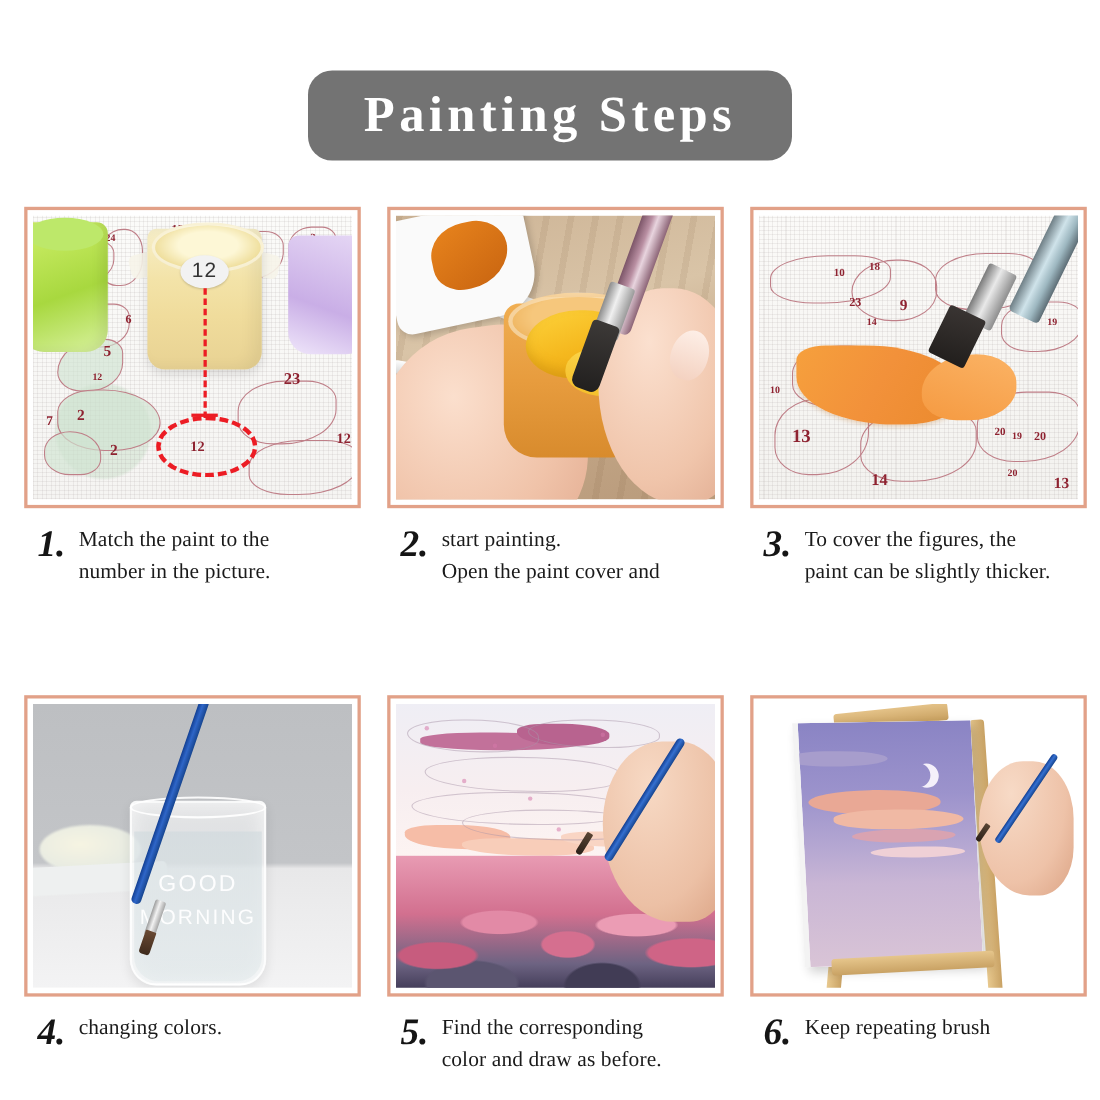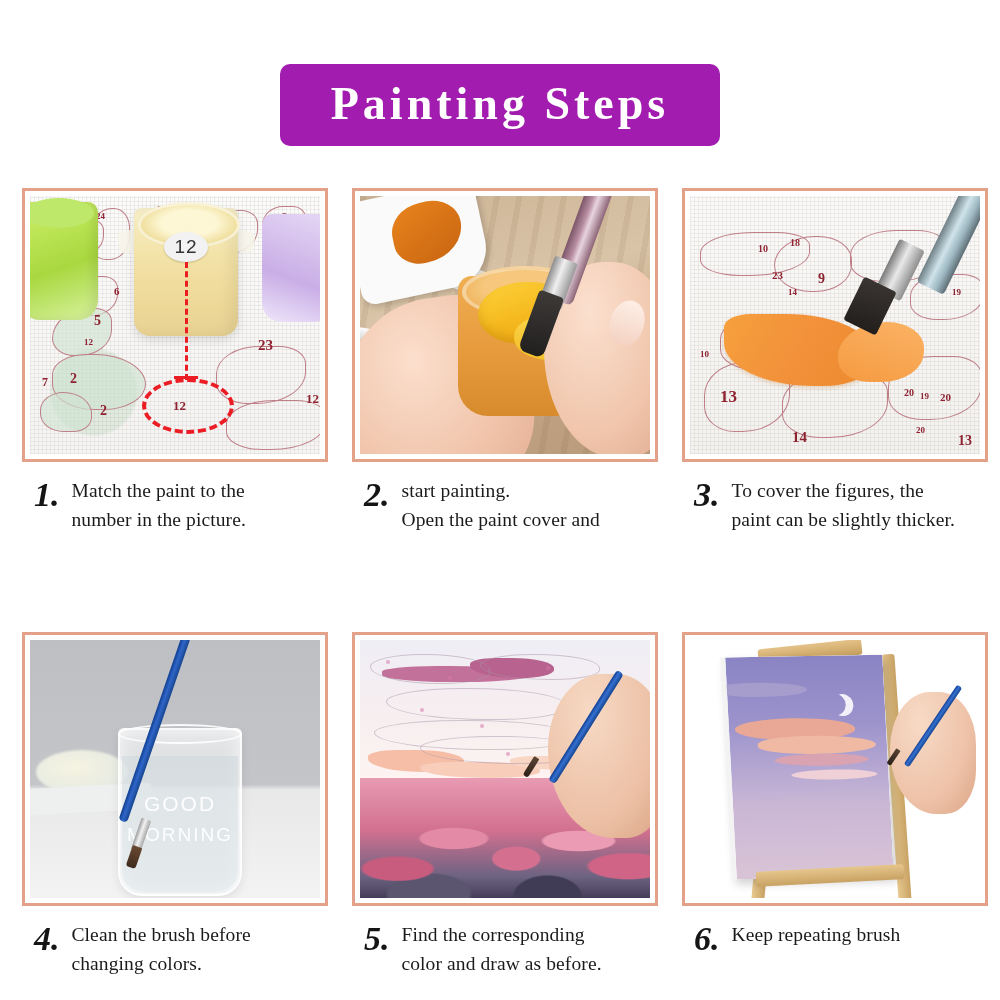--- a/index.html
+++ b/index.html
@@ -10,22 +10,22 @@
     overflow: hidden;
   }
   .page { position: relative; width: 1000px; height: 1000px; }
 
   
   .header-wrap {
     position: absolute; left: 0; top: 64px; width: 1000px;
     display: flex; justify-content: center;
   }
   .title-pill {
-    background: #a21caf;
-    border-radius: 10px;
+    background: #737373;
+    border-radius: 22px;
     padding: 16px 48px 18px 48px;
     min-width: 440px;
     text-align: center;
   }
   .title-pill .title-text {
     color: #ffffff;
     font-family: "Liberation Serif", serif;
     font-size: 46px;
     font-weight: bold;
     letter-spacing: 4px;
@@ -614,21 +614,20 @@
             <div class="p4-word w2">MORNING</div>
           </div>
           <div class="p4-brush-handle"></div>
           <div class="p4-ferrule"></div>
           <div class="p4-tip"></div>
         </div>
       </div>
       <div class="caption">
         <div class="step-num">4.</div>
         <div class="caption-text">
-          <div> Clean the brush before</div>
           <div>changing colors.</div>
         </div>
       </div>
     </div>
 
     <div class="cell row2">
       <div class="photo-frame">
         <div class="photo">
           <div class="p5-sky"></div>
 

